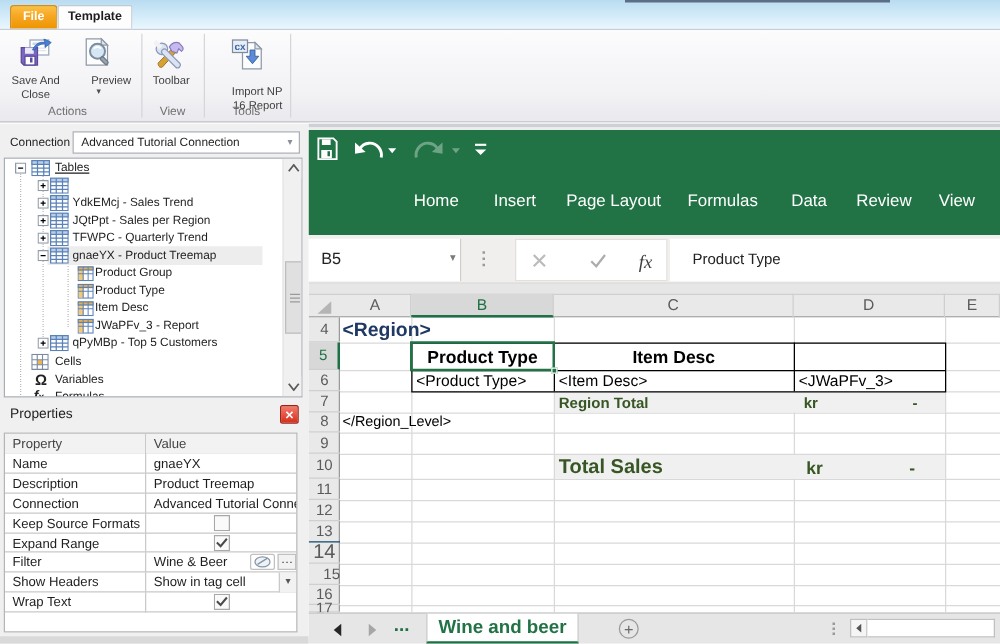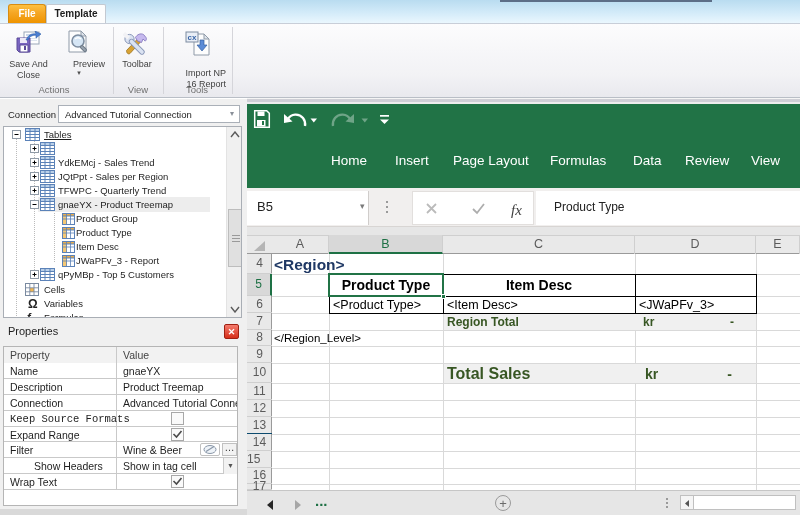--- a/index.html
+++ b/index.html
@@ -221,21 +221,21 @@
     <div class="abs" style="left:0;top:32px;width:233px;height:16px;border-bottom:1px solid #c9c9c9;"></div>
     <div class="abs" style="left:0;top:32px;width:113px;height:16px;border-right:1px solid #c9c9c9;"></div>
     <div class="abs" style="left:6px;top:34px;color:#1e1e1e;white-space:nowrap;">Description</div>
     <div class="abs" style="left:119px;top:34px;color:#1e1e1e;white-space:nowrap;">Product Treemap</div>
     <div class="abs" style="left:0;top:48px;width:233px;height:16px;border-bottom:1px solid #c9c9c9;"></div>
     <div class="abs" style="left:0;top:48px;width:113px;height:16px;border-right:1px solid #c9c9c9;"></div>
     <div class="abs" style="left:6px;top:50px;color:#1e1e1e;white-space:nowrap;">Connection</div>
     <div class="abs" style="left:119px;top:50px;color:#1e1e1e;white-space:nowrap;">Advanced Tutorial Connecti</div>
     <div class="abs" style="left:0;top:64px;width:233px;height:16px;border-bottom:1px solid #c9c9c9;"></div>
     <div class="abs" style="left:0;top:64px;width:113px;height:16px;border-right:1px solid #c9c9c9;"></div>
-    <div class="abs" style="left:6px;top:66px;color:#1e1e1e;white-space:nowrap;font-family:Liberation Mono, monospace;">Keep Source Formats</div>
+    <div class="abs" style="left:6px;top:66px;color:#1e1e1e;white-space:nowrap;">Keep Source Formats</div>
     <svg class="abs" style="left:167px;top:65px;" width="13" height="13" viewBox="0 0 13 13">
       <rect x="0.5" y="0.5" width="12" height="12" fill="#fafafa" stroke="#a8a8a8"></rect>
     </svg>
     <div class="abs" style="left:0;top:80px;width:233px;height:15px;border-bottom:1px solid #c9c9c9;"></div>
     <div class="abs" style="left:0;top:80px;width:113px;height:15px;border-right:1px solid #c9c9c9;"></div>
     <div class="abs" style="left:6px;top:82px;color:#1e1e1e;white-space:nowrap;">Expand Range</div>
     <svg class="abs" style="left:167px;top:81px;" width="13" height="13" viewBox="0 0 13 13">
       <rect x="0.5" y="0.5" width="12" height="12" fill="#fafafa" stroke="#a8a8a8"></rect>
       <path d="M2.5 6 l3 3 5 -6" fill="none" stroke="#4a4a4a" stroke-width="1.6"></path>
     </svg>
@@ -243,21 +243,21 @@
     <div class="abs" style="left:0;top:95px;width:113px;height:16px;border-right:1px solid #c9c9c9;"></div>
     <div class="abs" style="left:6px;top:97px;color:#1e1e1e;white-space:nowrap;">Filter</div>
     <div class="abs" style="left:119px;top:97px;color:#1e1e1e;white-space:nowrap;">Wine &amp; Beer</div>
     <div class="abs" style="left:196px;top:96px;width:20px;height:13px;background:#fff;border:1px solid #c0c0c0;border-radius:2px;"><svg width="18" height="11" viewBox="0 0 18 11">
         <ellipse cx="9" cy="5.5" rx="6" ry="4" fill="#eef3f8" stroke="#8a97a8"></ellipse>
         <path d="M5 7.5 L13 2.5" stroke="#8a97a8" stroke-width="1.2"></path>
       </svg></div>
     <div class="abs" style="left:218px;top:96px;width:15px;height:13px;background:#f2f2f2;border:1px solid #c0c0c0;font-size:10px;text-align:center;line-height:8px;color:#333;">…</div>
     <div class="abs" style="left:0;top:111px;width:233px;height:16px;border-bottom:1px solid #c9c9c9;"></div>
     <div class="abs" style="left:0;top:111px;width:113px;height:16px;border-right:1px solid #c9c9c9;"></div>
-    <div class="abs" style="left:6px;top:113px;color:#1e1e1e;white-space:nowrap;margin-left:24px;">Show Headers</div>
+    <div class="abs" style="left:6px;top:113px;color:#1e1e1e;white-space:nowrap;">Show Headers</div>
     <div class="abs" style="left:119px;top:113px;color:#1e1e1e;white-space:nowrap;">Show in tag cell</div>
     <div class="abs" style="left:219px;top:111px;width:14px;height:16px;background:#f2f2f2;border-left:1px solid #c9c9c9;text-align:center;"><span style="font-size:7px;color:#555;line-height:16px;">▼</span></div>
     <div class="abs" style="left:0;top:127px;width:233px;height:16px;border-bottom:1px solid #c9c9c9;"></div>
     <div class="abs" style="left:0;top:127px;width:113px;height:16px;border-right:1px solid #c9c9c9;"></div>
     <div class="abs" style="left:6px;top:129px;color:#1e1e1e;white-space:nowrap;">Wrap Text</div>
     <svg class="abs" style="left:167px;top:128px;" width="13" height="13" viewBox="0 0 13 13">
       <rect x="0.5" y="0.5" width="12" height="12" fill="#fafafa" stroke="#a8a8a8"></rect>
       <path d="M2.5 6 l3 3 5 -6" fill="none" stroke="#4a4a4a" stroke-width="1.6"></path>
     </svg>
   </div>
@@ -328,22 +328,22 @@
     <div class="abs" style="left:0;top:27px;width:25px;height:20px;border-bottom:1px solid #cfcfcf;color:#5b5b5b;font-size:12px;text-align:center;line-height:19px;">4</div>
     <div class="abs" style="left:0;top:47px;width:25px;height:22px;background:#d8d8d8;border-right:2px solid #1e7145;border-bottom:1px solid #cfcfcf;color:#1e7145;font-size:12px;text-align:center;line-height:21px;">5</div>
     <div class="abs" style="left:0;top:69px;width:25px;height:17px;border-bottom:1px solid #cfcfcf;color:#5b5b5b;font-size:12px;text-align:center;line-height:16px;">6</div>
     <div class="abs" style="left:0;top:86px;width:25px;height:17px;border-bottom:1px solid #cfcfcf;color:#5b5b5b;font-size:12px;text-align:center;line-height:16px;">7</div>
     <div class="abs" style="left:0;top:103px;width:25px;height:16px;border-bottom:1px solid #cfcfcf;color:#5b5b5b;font-size:12px;text-align:center;line-height:15px;">8</div>
     <div class="abs" style="left:0;top:119px;width:25px;height:17px;border-bottom:1px solid #cfcfcf;color:#5b5b5b;font-size:12px;text-align:center;line-height:16px;">9</div>
     <div class="abs" style="left:0;top:136px;width:25px;height:20px;border-bottom:1px solid #cfcfcf;color:#5b5b5b;font-size:12px;text-align:center;line-height:19px;">10</div>
     <div class="abs" style="left:0;top:156px;width:25px;height:17px;border-bottom:1px solid #cfcfcf;color:#5b5b5b;font-size:12px;text-align:center;line-height:16px;">11</div>
     <div class="abs" style="left:0;top:173px;width:25px;height:17px;border-bottom:1px solid #cfcfcf;color:#5b5b5b;font-size:12px;text-align:center;line-height:16px;">12</div>
     <div class="abs" style="left:0;top:190px;width:25px;height:17px;border-bottom:1px solid #0c4a6e;color:#5b5b5b;font-size:12px;text-align:center;line-height:16px;">13</div>
-    <div class="abs" style="left:0;top:207px;width:25px;height:17px;border-bottom:1px solid #cfcfcf;color:#5b5b5b;font-size:12px;text-align:center;line-height:16px;">14</div>
-    <div class="abs" style="left:0;top:224px;width:25px;height:17px;border-bottom:1px solid #cfcfcf;color:#5b5b5b;font-size:12px;text-align:left;line-height:16px;">15</div>
+    <div class="abs" style="left:0;top:207px;width:25px;height:17px;border-bottom:1px solid #cfcfcf;color:#5b5b5b;font-size:16px;text-align:center;line-height:16px;">14</div>
+    <div class="abs" style="left:0;top:224px;width:25px;height:17px;border-bottom:1px solid #cfcfcf;color:#5b5b5b;font-size:12px;text-align:right;line-height:16px;">15</div>
     <div class="abs" style="left:0;top:241px;width:25px;height:16px;border-bottom:1px solid #cfcfcf;color:#5b5b5b;font-size:12px;text-align:center;line-height:15px;">16</div>
     <div class="abs" style="left:0;top:257px;width:25px;height:6px;border-bottom:1px solid #cfcfcf;color:#5b5b5b;font-size:12px;text-align:center;line-height:5px;">17</div>
     <div class="abs" style="left:82px;top:27px;width:1px;height:236px;background:#d9d9d9;"></div>
     <div class="abs" style="left:196px;top:27px;width:1px;height:236px;background:#d9d9d9;"></div>
     <div class="abs" style="left:388px;top:27px;width:1px;height:236px;background:#d9d9d9;"></div>
     <div class="abs" style="left:509px;top:27px;width:1px;height:236px;background:#d9d9d9;"></div>
     <div class="abs" style="left:25px;top:47px;width:528px;height:1px;background:#d9d9d9;"></div>
     <div class="abs" style="left:25px;top:69px;width:528px;height:1px;background:#d9d9d9;"></div>
     <div class="abs" style="left:25px;top:86px;width:528px;height:1px;background:#d9d9d9;"></div>
     <div class="abs" style="left:25px;top:103px;width:528px;height:1px;background:#d9d9d9;"></div>
@@ -383,20 +383,21 @@
     <svg width="10" height="12">
         <path d="M8 1 L2 6 L8 11 z" fill="#262626"></path>
       </svg>
   </div>
   <div class="abs" style="left:46px;top:6px;width:10px;height:12px;">
     <svg width="10" height="12">
         <path d="M2 1 L8 6 L2 11 z" fill="#a6a6a6"></path>
       </svg>
   </div>
   <div class="abs" style="left:68px;top:1px;font-size:15px;font-weight:bold;color:#1e7145;">...</div>
+  <div class="abs" style="left:94px;top:0px;width:122px;height:24px;background:#fff;border-left:1px solid #c6c6c6;border-right:1px solid #c6c6c6;border-bottom:2px solid #1e7145;color:#217346;font-weight:bold;font-size:15px;text-align:center;line-height:22px;">Wine and beer</div>
   <div class="abs" style="left:248px;top:4px;width:16px;height:16px;border:1px solid #9a9a9a;border-radius:50%;color:#6a6a6a;font-size:13px;text-align:center;line-height:15px;">+</div>
   <div class="abs" style="left:419px;top:7px;width:2px;height:2px;background:#9a9a9a;box-shadow:0 4px 0 #9a9a9a, 0 8px 0 #9a9a9a;"></div>
   <div class="abs" style="left:433px;top:4px;width:14px;height:15px;background:#f5f5f5;border:1px solid #c0c0c0;">
     <svg width="12" height="13">
         <path d="M8 3 L4 6.5 L8 10 z" fill="#555"></path>
       </svg>
   </div>
   <div class="abs" style="left:447px;top:4px;width:102px;height:15px;background:#fff;border:1px solid #c0c0c0;border-left:none;"></div>
 </div>
 

